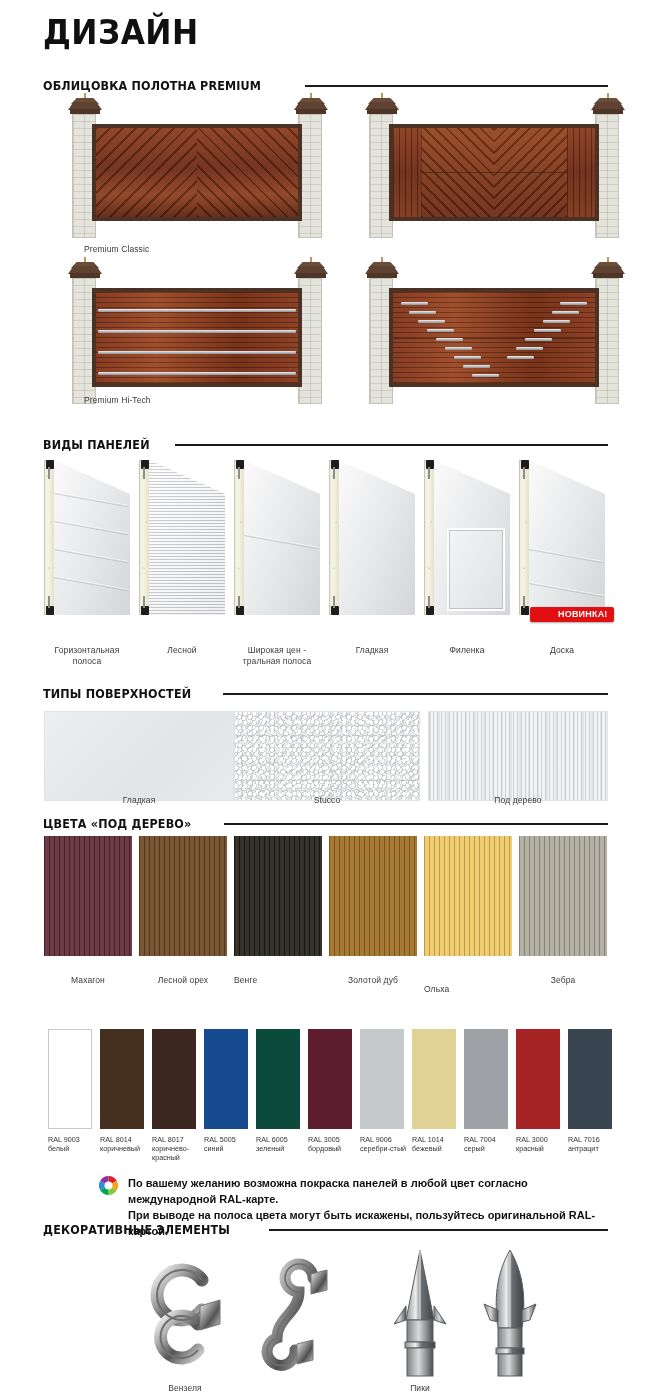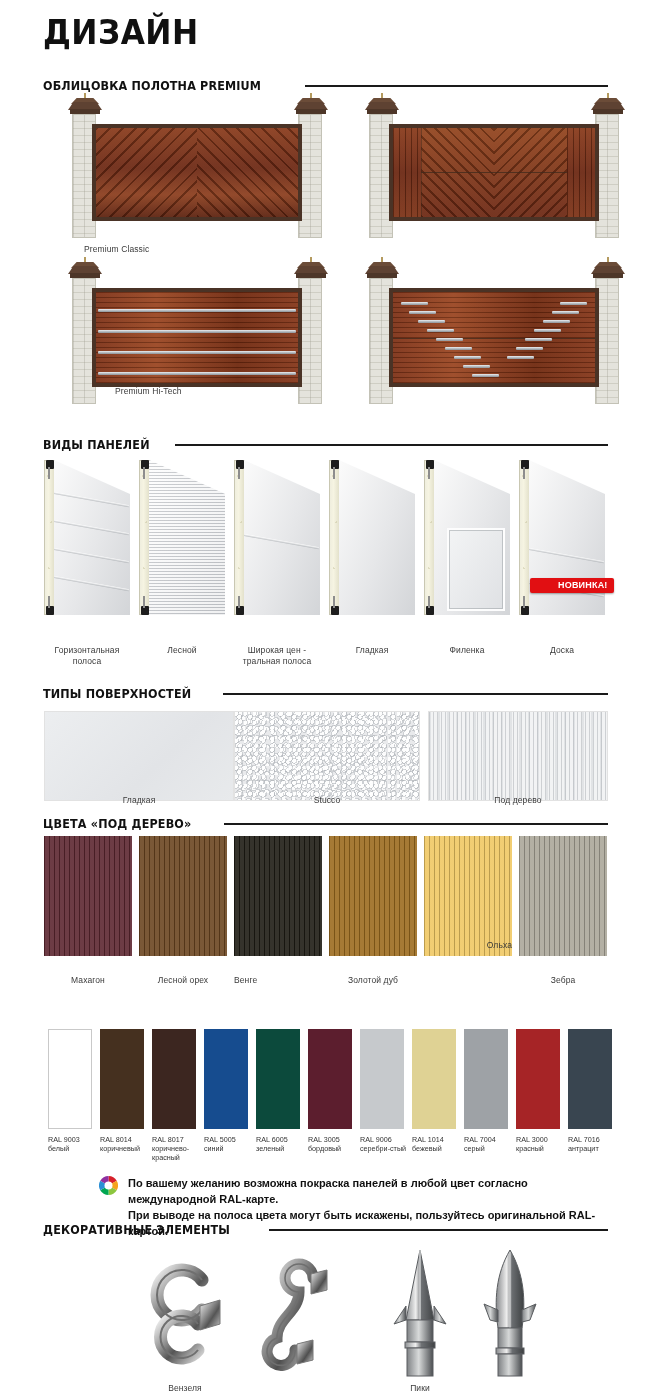--- a/index.html
+++ b/index.html
@@ -242,21 +242,21 @@
     <div class="leaf" style="left:20px; top:16px; width:210px; height:99px;">
       <div class="inner">
         <div class="wood-horiz" style="inset:0;"></div>
         <div class="strip" style="left:2px; right:2px; top:17px;"></div>
         <div class="strip" style="left:2px; right:2px; top:38px;"></div>
         <div class="strip" style="left:2px; right:2px; top:59px;"></div>
         <div class="strip" style="left:2px; right:2px; top:80px;"></div>
       </div>
     </div>
   </div>
-  <div class="caption" style="left:84px; top:386px;padding-left:31px;">Premium Hi-Tech</div>
+  <div class="caption" style="left:84px; top:395px;">Premium Hi-Tech</div>
 
   <div class="gate" style="left:369px; top:272px; width:250px; height:132px;">
     <div class="pillar" style="left:0; top:6px; height:126px;">
       <div class="cap">
         <div class="finial"></div>
           <div class="roof2"></div>
           <div class="roof"></div>
           <div class="band"></div>
       </div>
     </div>
@@ -359,21 +359,21 @@
     <div class="edge"></div>
       <div class="lip-t"></div>
       <div class="lip-b"></div>
     <div class="notch-t"></div>
       <div class="notch-b"></div>
     <div class="face">
       <div class="pf-line" style="top:88px; transform:rotate(10deg);"></div>
       <div class="pf-line" style="top:122px; transform:rotate(10deg);"></div>
     </div>
   </div>
-  <div class="novinka" style="left:530px; top:578px;padding-left:28px;">НОВИНКА!</div>
+  <div class="novinka" style="left:530px; top:607px;padding-left:28px;">НОВИНКА!</div>
 
   <div class="caption" style="left:44px; top:645px; width:86px; text-align:center; line-height:1.3;">
     <span>Горизонтальная</span><br>
     <span>полоса</span>
   </div>
   <div class="caption" style="left:139px; top:645px; width:86px; text-align:center; line-height:1.3;">
     <span>Лесной</span>
   </div>
   <div class="caption" style="left:228px; top:645px; width:98px; text-align:center; line-height:1.3;">
     <span>Широкая цен -</span><br>
@@ -419,21 +419,21 @@
   <div class="woodsw" style="left:424px; top:836px; background:#F0C863;">
       <div class="grain"></div>
     </div>
   <div class="woodsw" style="left:519px; top:836px; background:#ABA79A;">
       <div class="grain"></div>
     </div>
   <div class="caption" style="left:44px;  top:975px; width:88px; text-align:center;">Махагон</div>
   <div class="caption" style="left:139px; top:975px; width:88px; text-align:center;">Лесной орех</div>
   <div class="caption" style="left:234px; top:975px; width:88px; ">Венге</div>
   <div class="caption" style="left:329px; top:975px; width:88px; text-align:center;">Золотой дуб</div>
-  <div class="caption" style="left:424px; top:940px; width:88px; text-align:right;">Ольха</div>
+  <div class="caption" style="left:424px; top:984px; width:88px; text-align:left;">Ольха</div>
   <div class="caption" style="left:519px; top:975px; width:88px; text-align:center;">Зебра</div>
 
 
   <div class="ralsw" style="left:48px;  top:1029px; background:#FFFFFF; border:1px solid #c9c9c9;"></div>
   <div class="ralsw" style="left:100px; top:1029px; background:#45301F;"></div>
   <div class="ralsw" style="left:152px; top:1029px; background:#3C2620;"></div>
   <div class="ralsw" style="left:204px; top:1029px; background:#164C8F;"></div>
   <div class="ralsw" style="left:256px; top:1029px; background:#0C4A3C;"></div>
   <div class="ralsw" style="left:308px; top:1029px; background:#5C1E2E;"></div>
   <div class="ralsw" style="left:360px; top:1029px; background:#C6C9CC;"></div>

